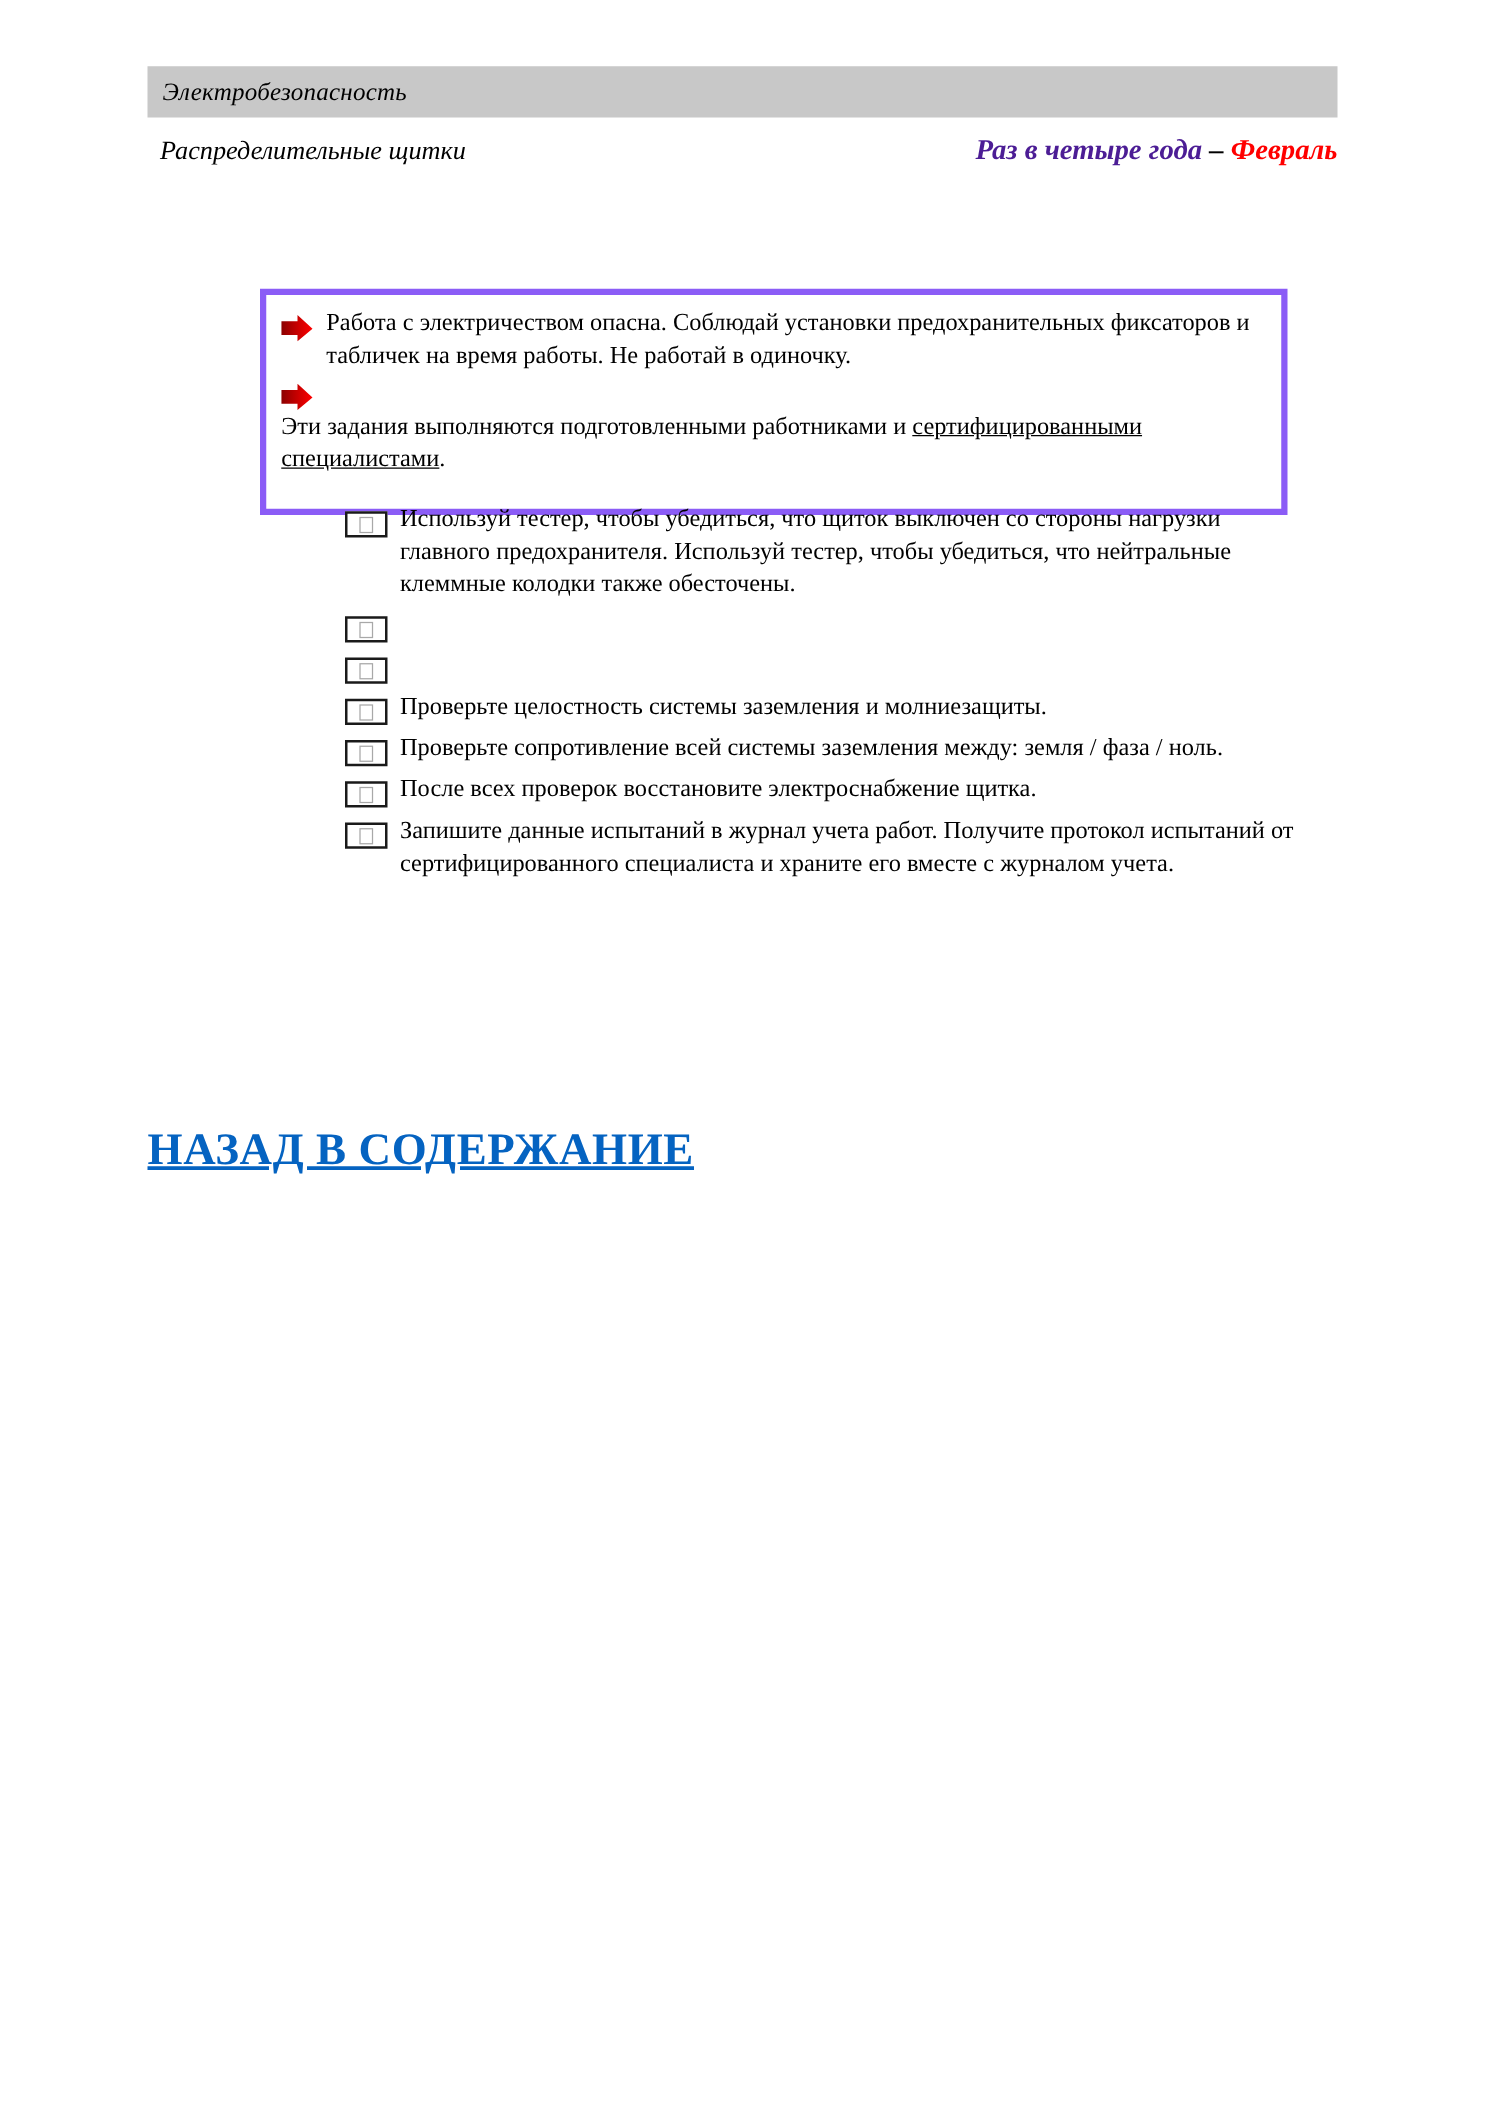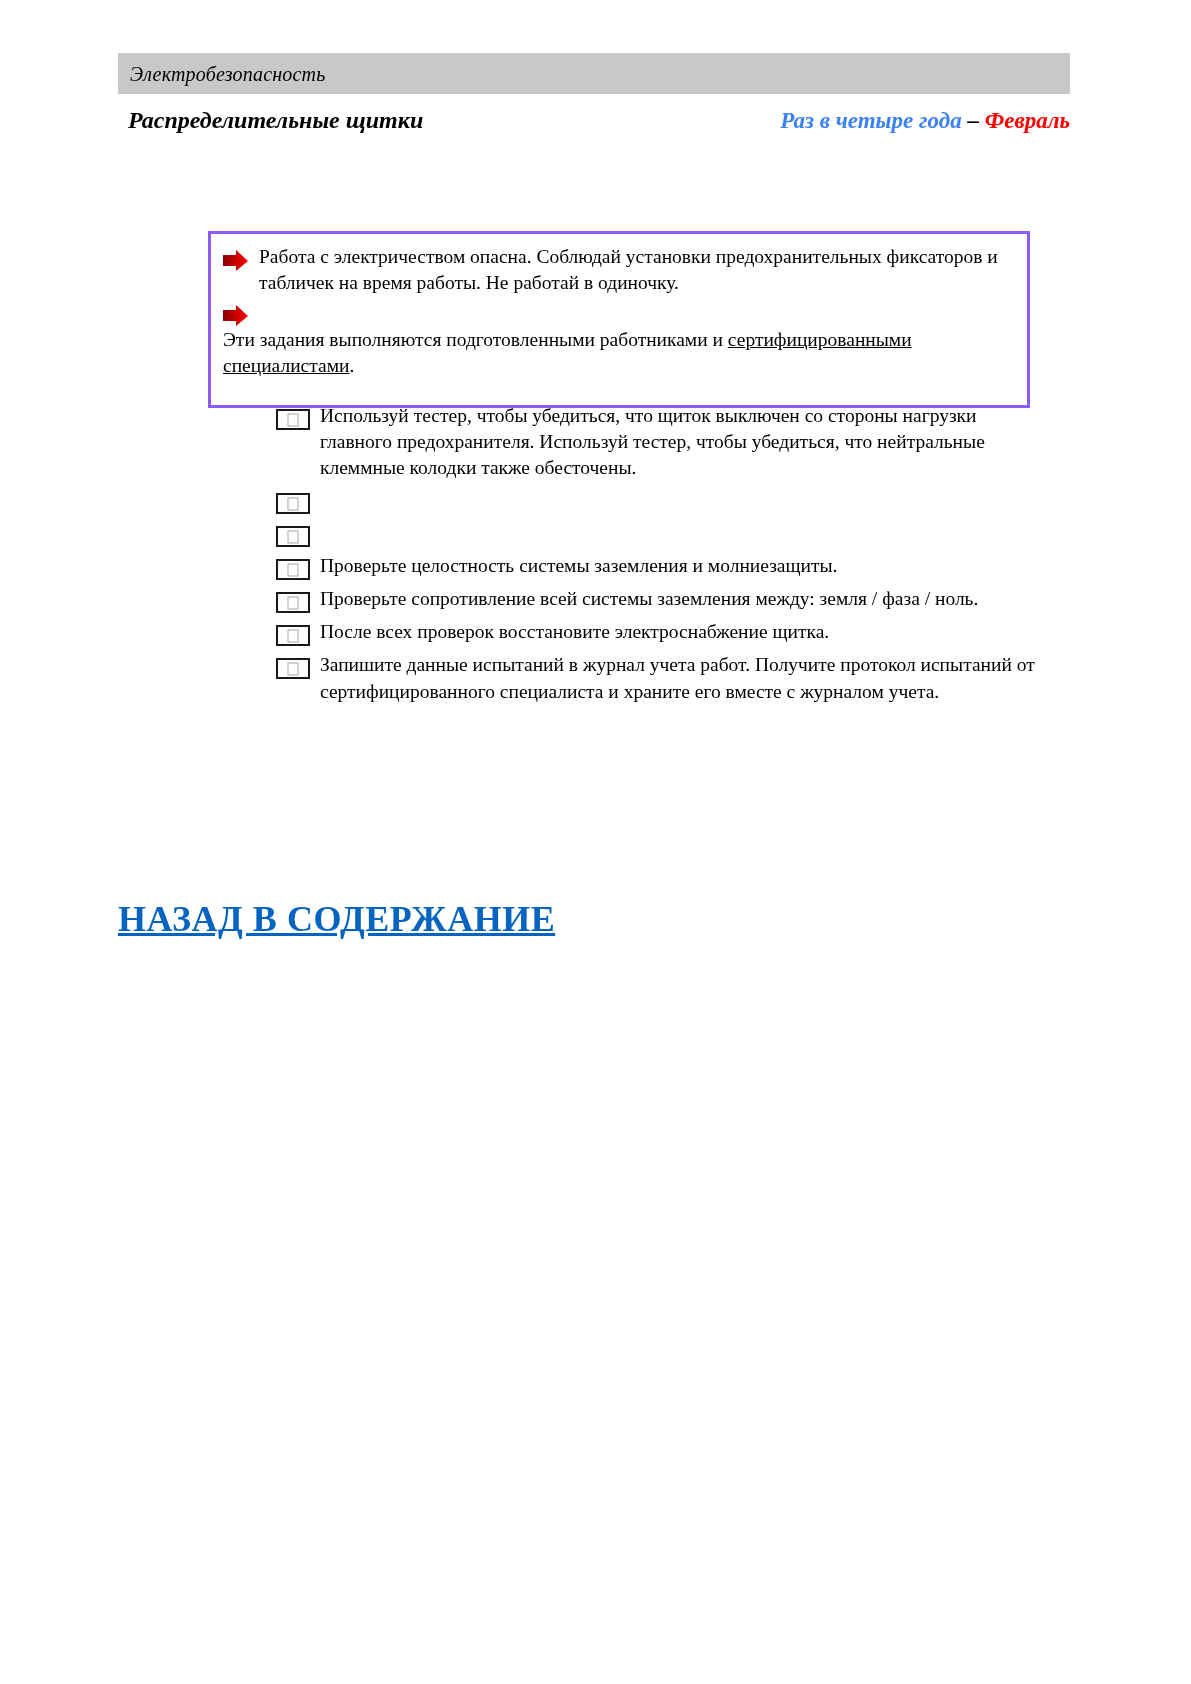--- a/index.html
+++ b/index.html
@@ -51,32 +51,32 @@
     position: absolute;
     left: 118px;
     top: 107px;
     width: 952px;
     height: 36px;
     display: flex;
     align-items: baseline;
     justify-content: space-between;
   }
   .subheader-left {
-    font-weight: bold;
+    font-weight: normal;
     font-style: italic;
-    font-size: 24px;
+    font-size: 21px;
     padding-left: 10px;
   }
   .subheader-right {
     font-weight: bold;
     font-style: italic;
     font-size: 23px;
     white-space: nowrap;
   }
-  .freq-text { color: #3b82f6; }
+  .freq-text { color: #4c1d95; }
   .freq-sep  { color: #000000; }
   .month-text { color: #ff0000; }
 
   
   .location {
     position: absolute;
     left: 126px;
     top: 162px;
     font-size: 25px;
     white-space: nowrap;
@@ -85,21 +85,21 @@
   .location-value { font-weight: normal; }
 
   
   .warning-box {
     position: absolute;
     left: 208px;
     top: 231px;
     width: 822px;
     min-height: 136px;
     box-sizing: border-box;
-    border: 3px solid #8b5cf6;
+    border: 5px solid #8b5cf6;
     padding: 10px 14px 10px 12px;
     background: #ffffff;
   }
   .warn-item {
     display: flex;
     align-items: flex-start;
     margin-bottom: 3px;
   }
   .warn-item:last-child { margin-bottom: 16px; flex-direction: column; }
   .arrow-bullet {

